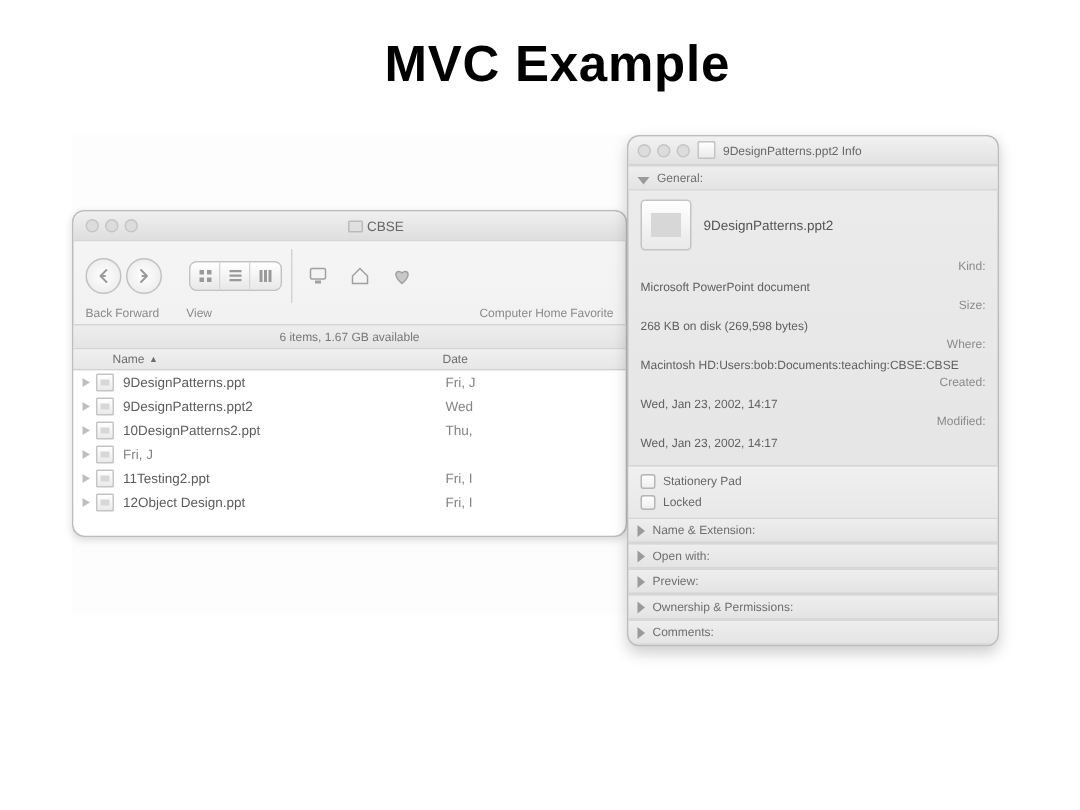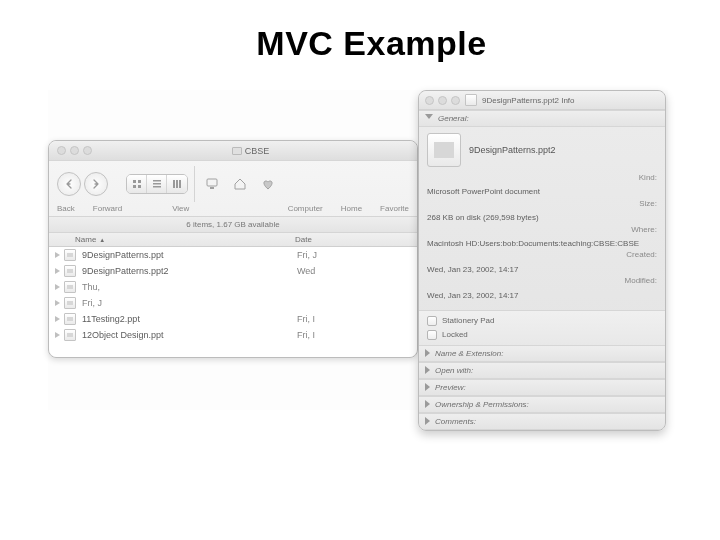--- a/index.html
+++ b/index.html
@@ -74,21 +74,21 @@
     display: flex; border: 1px solid #c2c2c2; border-radius: 5px;
     overflow: hidden; height: 20px;
   }
   .view-seg div {
     width: 20px; display: flex; align-items: center; justify-content: center;
     background: linear-gradient(#fff,#e8e8e8);
     border-right: 1px solid #d5d5d5;
     font-size: 8px; color: #7b7b7b;
   }
   .view-seg div:last-child { border-right: none; }
-  .tool-lbls { display: flex; gap: 18px; padding: 0 8px 3px; }
+  .tool-lbls { display: flex; gap: 2px; padding: 0 8px 3px; }
   .tool-lbls .sp { flex: 1 }
   .tool-lbls span { font-size: 8px; color: #8a8a8a; }
   .pipe { width: 1px; height: 36px; background: #d4d4d4; }
   .icon-btn {
     width: 22px; height: 22px; display:flex;align-items:center;justify-content:center;
     color:#a0a0a0;
   }
   .status-strip {
     background: linear-gradient(#eee,#e4e4e4);
     border-top: 1px solid #d5d5d5; border-bottom: 1px solid #d5d5d5;
@@ -142,24 +142,23 @@
     border-bottom: 1px solid #d2d2d2;
     border-radius: 8px 8px 0 0;
     background: linear-gradient(#f2f2f2,#e2e2e2);
   }
   .info-title .fileicon {
     width: 12px; height: 12px; margin: 0 5px;
     background: linear-gradient(#fff,#eaeaea);
     border: 1px solid #c4c4c4; border-radius: 1px;
   }
   .section-head {
-    display:flex; align-items:flex-start; padding: 3px 6px;
+    display:flex; align-items:flex-end; padding: 3px 6px;
     border-top: 1px solid #d6d6d6; border-bottom: 1px solid #d6d6d6;
     background: linear-gradient(#eee,#e4e4e4);
-    font-style: italic;
   }
   .tri-down {
     width:0;height:0;border-style:solid;border-width:5px 4px 0 4px;
     border-color:#9a9a9a transparent transparent transparent;
     margin-right:5px;
   }
   .tri-right {
     width:0;height:0;border-style:solid;border-width:4px 0 4px 5px;
     border-color:transparent transparent transparent #9a9a9a;
     margin-right:5px;
@@ -294,20 +293,21 @@
         </div>
       <div class="row">
           <span class="disctri"></span>
           <span class="fileicon"></span>
           <span class="fname">9DesignPatterns.ppt2</span>
           <span class="fdate">Wed</span>
         </div>
       <div class="row">
           <span class="disctri"></span>
           <span class="fileicon"></span>
+          <span class="fname">10DesignPatterns2.ppt</span>
           <span class="fdate">Thu,</span>
         </div>
       <div class="row">
           <span class="disctri"></span>
           <span class="fileicon"></span>
           <span class="fdate">Fri, J</span>
         </div>
       <div class="row">
           <span class="disctri"></span>
           <span class="fileicon"></span>

